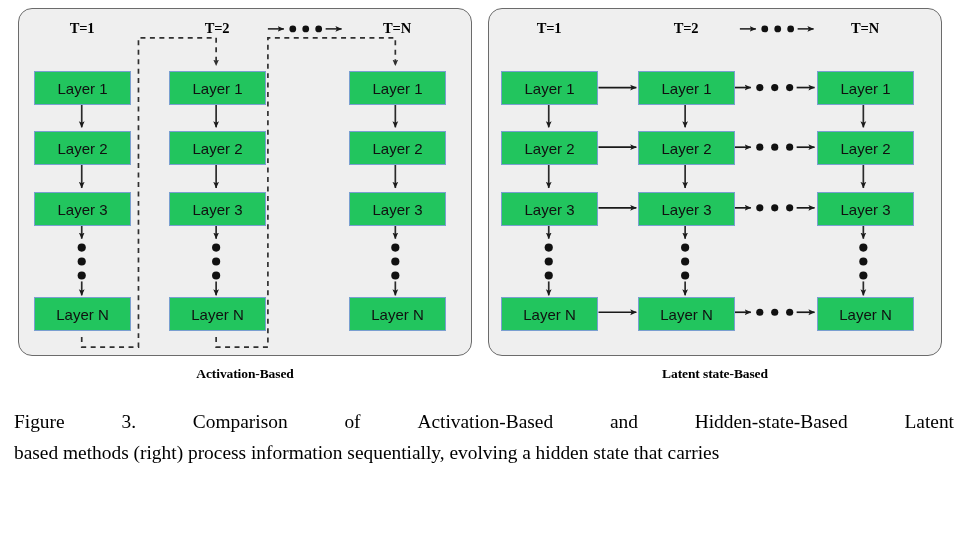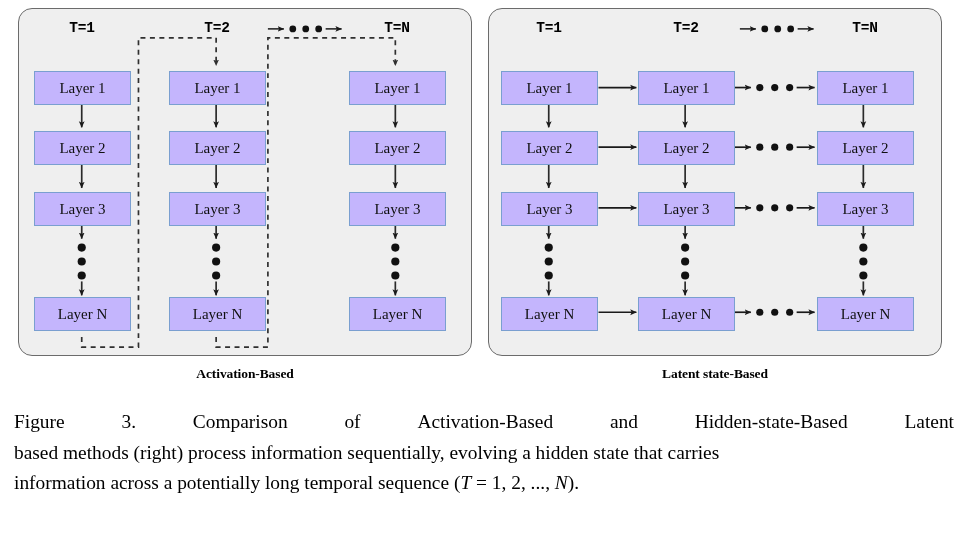--- a/index.html
+++ b/index.html
@@ -37,39 +37,39 @@
     position: absolute;
     left: 0; top: 0;
     width: 100%;
     height: 100%;
     overflow: visible;
   }
 
   
   .col-header {
     position: absolute;
-    font-family: Liberation Mono, monospace;
+    font-family: Liberation Serif, serif;
     font-weight: bold;
     font-size: 14.5px;
     color: #000000;
     text-align: center;
     white-space: nowrap;
     letter-spacing: -0.2px;
   }
 
   
   .layer-box {
     position: absolute;
-    background: #c4b5fd;
+    background: #22c55e;
     border: 1.3px solid #7a9fd0;
     box-sizing: border-box;
     display: flex;
     align-items: center;
     justify-content: center;
-    font-family: Liberation Serif, serif;
+    font-family: Liberation Sans, sans-serif;
     font-size: 15px;
     color: #101010;
     white-space: nowrap;
   }
 
   
   .panel-caption {
     position: absolute;
     font-family: "Liberation Serif", "DejaVu Serif", serif;
     font-weight: bold;
@@ -304,16 +304,15 @@
       <span>Activation-Based</span>
       <span>and</span>
       <span>Hidden-state-Based</span>
       <span>Latent</span>
     </span>
 
 
 
     <span class="cap-line">based methods (right) process information sequentially, evolving a hidden state that carries</span>
 
-    <span class="cap-line"><span>information across a potentially long temporal sequence (</span><span class="mathvar">T</span><span> = 1, 2, ..., </span><span class="mathvar">N</span><span>).</span></span>
   </div>
 
 </div>
 
 </body></html>

